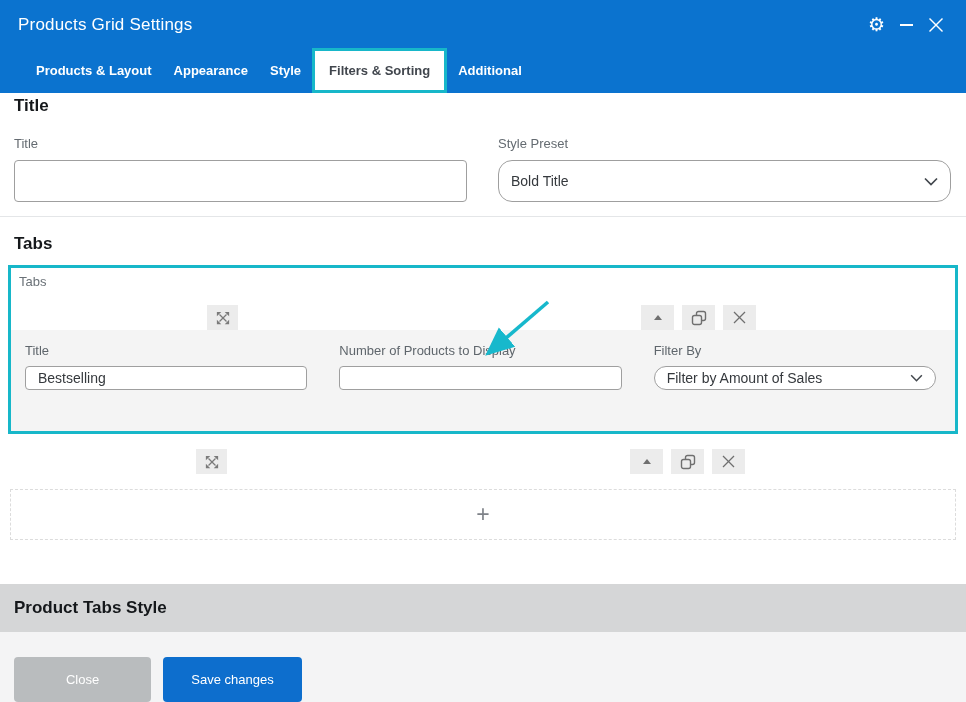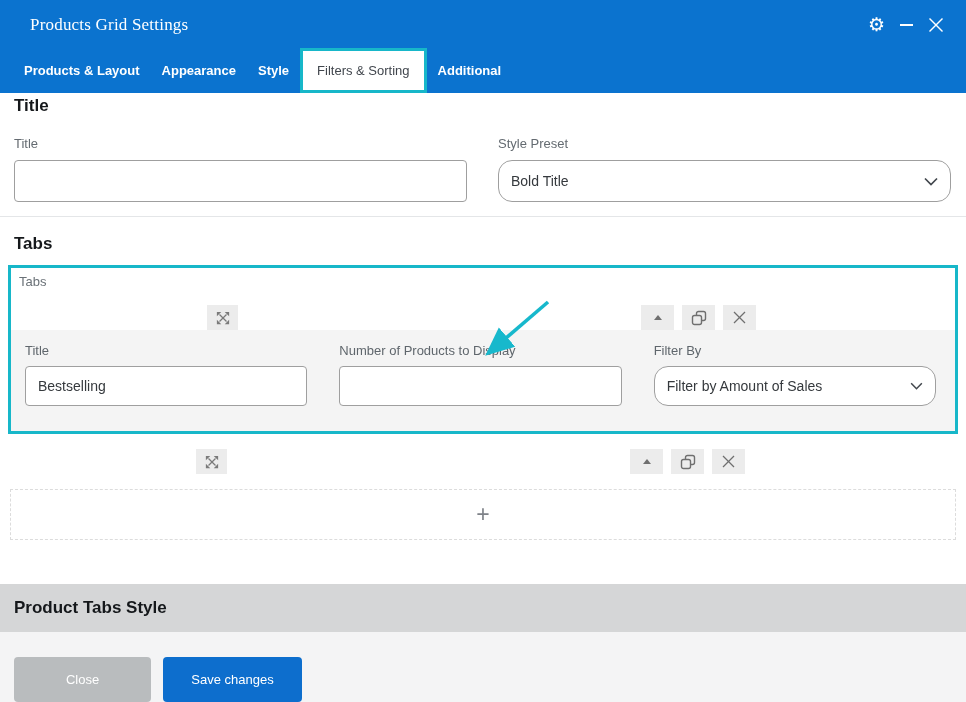--- a/index.html
+++ b/index.html
@@ -2,36 +2,36 @@
 <html style="--header_blue: #0b73cf; --teal: #17b7c9; --save_blue: #0d6ecd; --close_gray: #b9bcbe; --section_bar_gray: #d5d6d7;"><head>
 <meta charset="utf-8">
 <style>
   html,body{margin:0;padding:0;background:#fff;}
   body{font-family:"Liberation Sans",sans-serif;-webkit-font-smoothing:antialiased;}
   .window{width:966px;height:702px;position:relative;background:#fff;overflow:hidden;}
 
   
   .hdr{background:var(--header_blue,#0b73cf);height:93px;}
   .hdr-top{display:flex;justify-content:space-between;align-items:center;padding:13px 22px 0 14px;height:23px;}
-  .app-title{color:#fff;font-size:17px;font-weight:500;margin:16px;letter-spacing:.2px;font-family:Liberation Serif, serif;}
+  .app-title{color:#fff;font-size:17px;font-weight:500;margin:4px;letter-spacing:.2px;}
   .hdr-actions{display:flex;align-items:center;gap:15px;}
   .hdr-actions .ic{color:#fff;display:flex;align-items:center;justify-content:center;cursor:pointer;}
   .gear{font-size:19px;line-height:19px;}
   .min-bar{width:13px;height:2px;background:#fff;display:inline-block;}
-  .tab-bar{display:flex;align-items:stretch;height:45px;margin-top:12px;padding-left:13px;}
+  .tab-bar{display:flex;align-items:stretch;height:45px;margin-top:12px;padding-left:13px;margin-left:12px;}
   .tab{display:flex;align-items:center;padding:0 11px;color:#fff;font-size:13px;font-weight:600;cursor:pointer;background:transparent;border:0;font-family:inherit;}
-  .tab.active{background:#fff;border:3px solid var(--teal,#17b7c9);color:#41464d;padding:0 14px;font-weight:400;}
+  .tab.active{background:#fff;border:3px solid var(--teal,#17b7c9);color:#41464d;padding:0 14px;font-weight:700;}
 
   
   .section-heading{font-size:17px;font-weight:700;color:#15181b;margin:0 0 0 14px;line-height:20px;}
   .field{flex:1;min-width:0;}
   .field label{display:block;font-size:13px;color:#646b71;margin-bottom:9px;font-weight:400;}
   .text-input,.select-box{width:100%;box-sizing:border-box;height:42px;border:1px solid #9f9f9f;border-radius:4px;background:#fff;font-size:14px;color:#35393d;padding:0 12px;font-family:inherit;}
   .select-box{display:flex;align-items:center;justify-content:space-between;cursor:pointer;border-radius:14px;}
-  .item-body .text-input,.item-body .select-box{height:40px;}
+  .item-body .text-input,.item-body .select-box{height:24px;}
 
   
   .top-heading{margin-top:3px;}
   .fields-row{display:flex;gap:31px;padding:0 15px 0 14px;margin-top:20px;}
   .divider{border:0;border-top:1px solid #e4e6e8;margin:14px 0 0 0;}
 
   
   .tabs-heading{margin-top:17px;}
   .repeater-box{margin:11px 8px 0 8px;border:3px solid var(--teal,#17b7c9);}
   .group-label{font-size:13px;color:#6a7177;margin:6px 0 0 8px;line-height:15px;}

